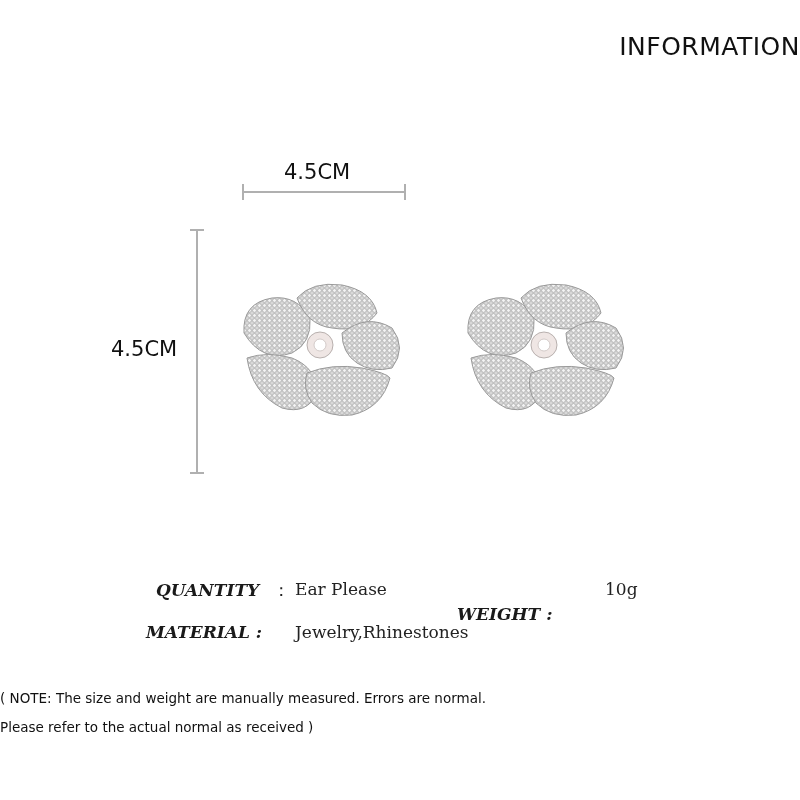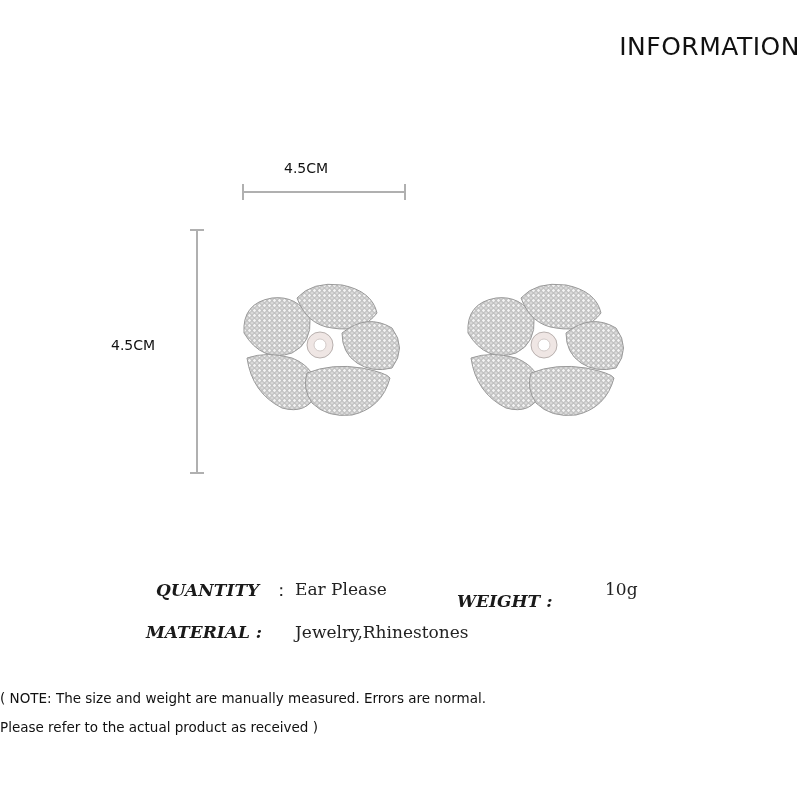--- a/index.html
+++ b/index.html
@@ -4,21 +4,21 @@
 <style>
   html, body { margin: 0; padding: 0; background: #ffffff; }
   body { width: 800px; height: 800px; position: relative; overflow: hidden; }
   .abs { position: absolute; }
   .title {
     left: 0; width: 800px; top: 32px; text-align: right;
     font-family: "DejaVu Sans", sans-serif; font-size: 25px; color: #111;
     letter-spacing: 0.5px;
   }
   .dim-label {
-    font-family: "DejaVu Sans", sans-serif; font-size: 14px; color: #111;
+    font-family: "DejaVu Sans", sans-serif; font-size: 21px; color: #111;
   }
   .hbar { left: 242px; top: 191px; width: 164px; height: 2px; background: #b0b0b0; }
   .hcap { width: 2px; height: 16px; background: #b0b0b0; top: 184px; }
   .vbar { left: 196px; top: 230px; width: 2px; height: 244px; background: #b0b0b0; }
   .vcap { width: 14px; height: 2px; background: #b0b0b0; left: 190px; }
   .spec {
     font-family: "DejaVu Serif", serif; font-size: 17px; color: #222;
   }
   .spec b { font-weight: bold; color: #1a1a1a; font-style: italic; }
   .note {
@@ -66,24 +66,24 @@
       <use href="#flower"></use>
     </g>
 </svg>
 
 <div class="abs spec" style="left:156px; top:579px;">
   <b>QUANTITY</b>
   <span style="margin-left:8px;">：</span>
 </div>
 <div class="abs spec" style="left:295px; top:579px;">Ear Please</div>
 
-<div class="abs spec" style="left:457px; top:591px;">
+<div class="abs spec" style="left:457px; top:604px;">
   <b>WEIGHT :</b>
 </div>
 <div class="abs spec" style="left:584px; top:579px;margin-left:21px;">10g</div>
 
 <div class="abs spec" style="left:146px; top:622px;">
   <b>MATERIAL :</b>
 </div>
 <div class="abs spec" style="left:295px; top:622px;">Jewelry,Rhinestones</div>
 
 <div class="abs note" style="top:690px;">( NOTE: The size and weight are manually measured. Errors are normal.</div>
-<div class="abs note" style="top:719px;">Please refer to the actual product as received )</div>
+<div class="abs note" style="top:719px;">Please refer to the actual normal as received )</div>
 
 </body></html>

